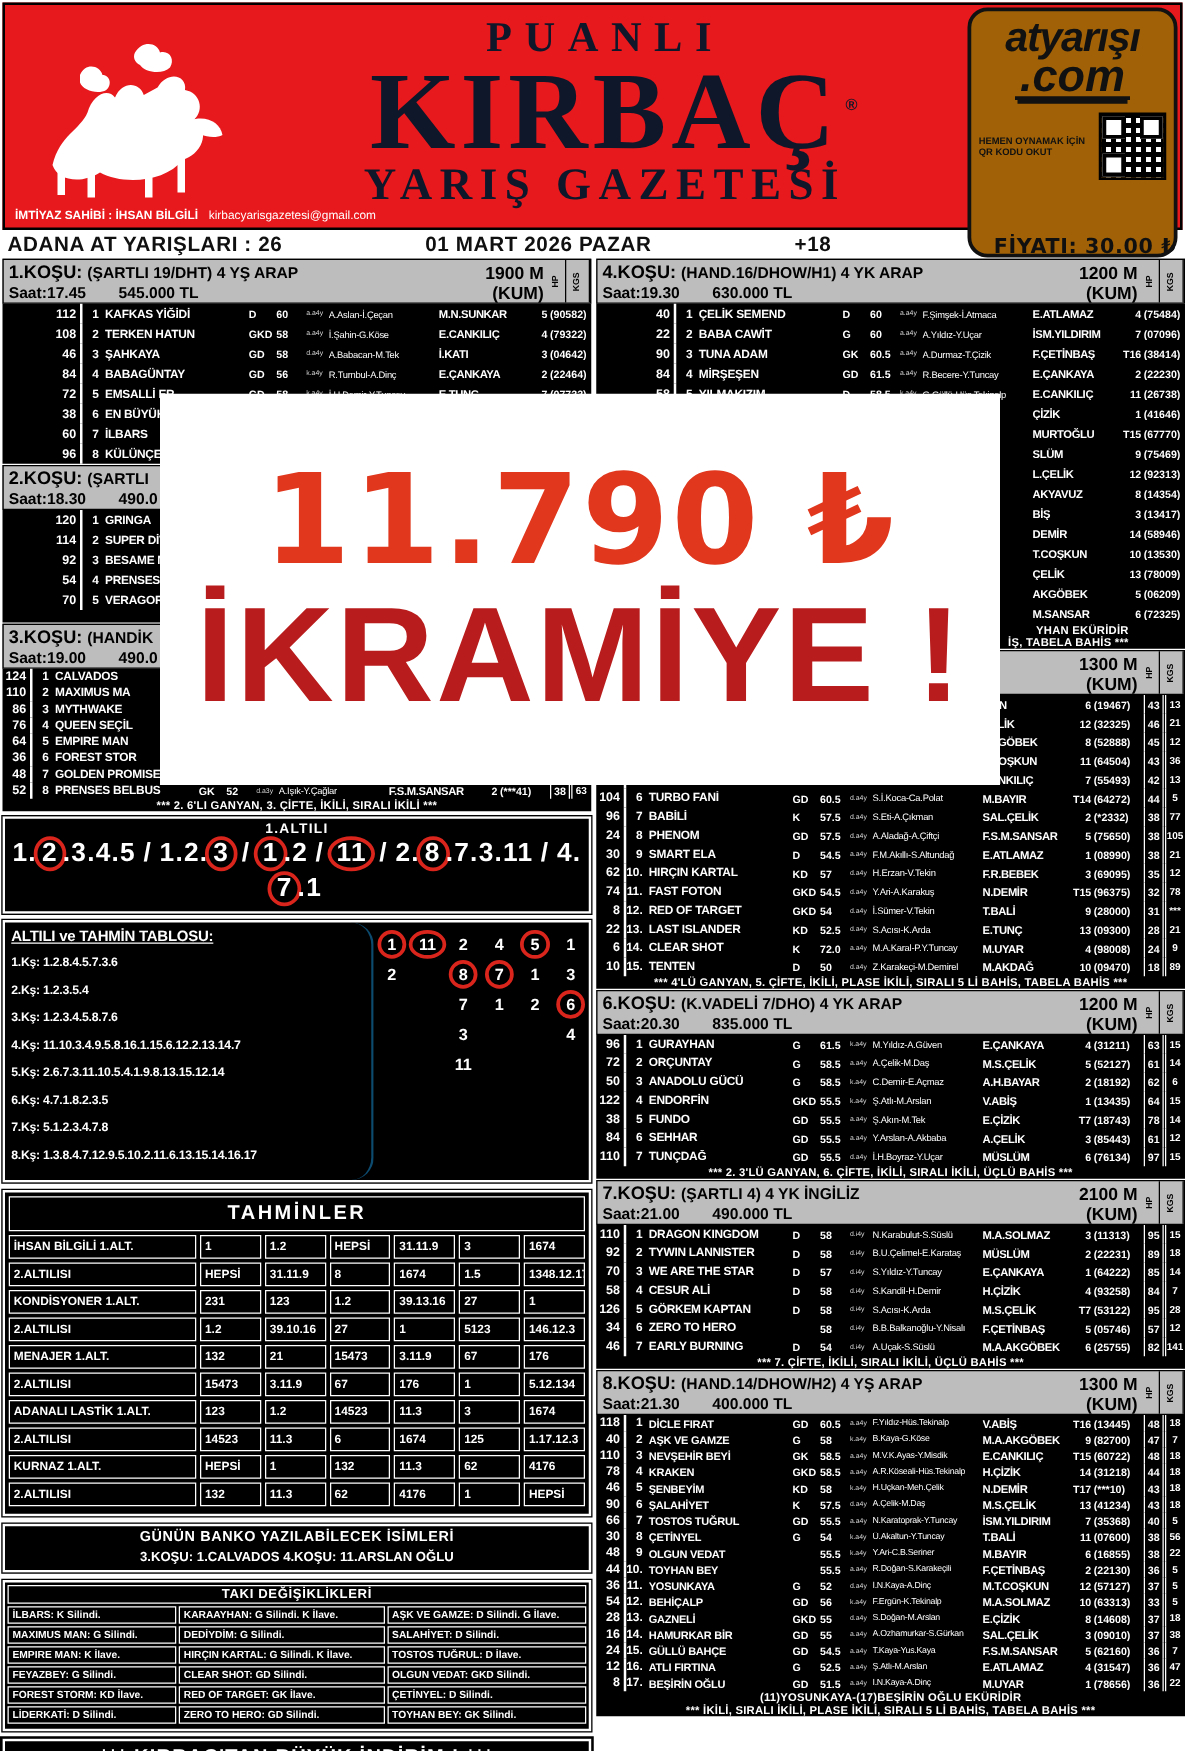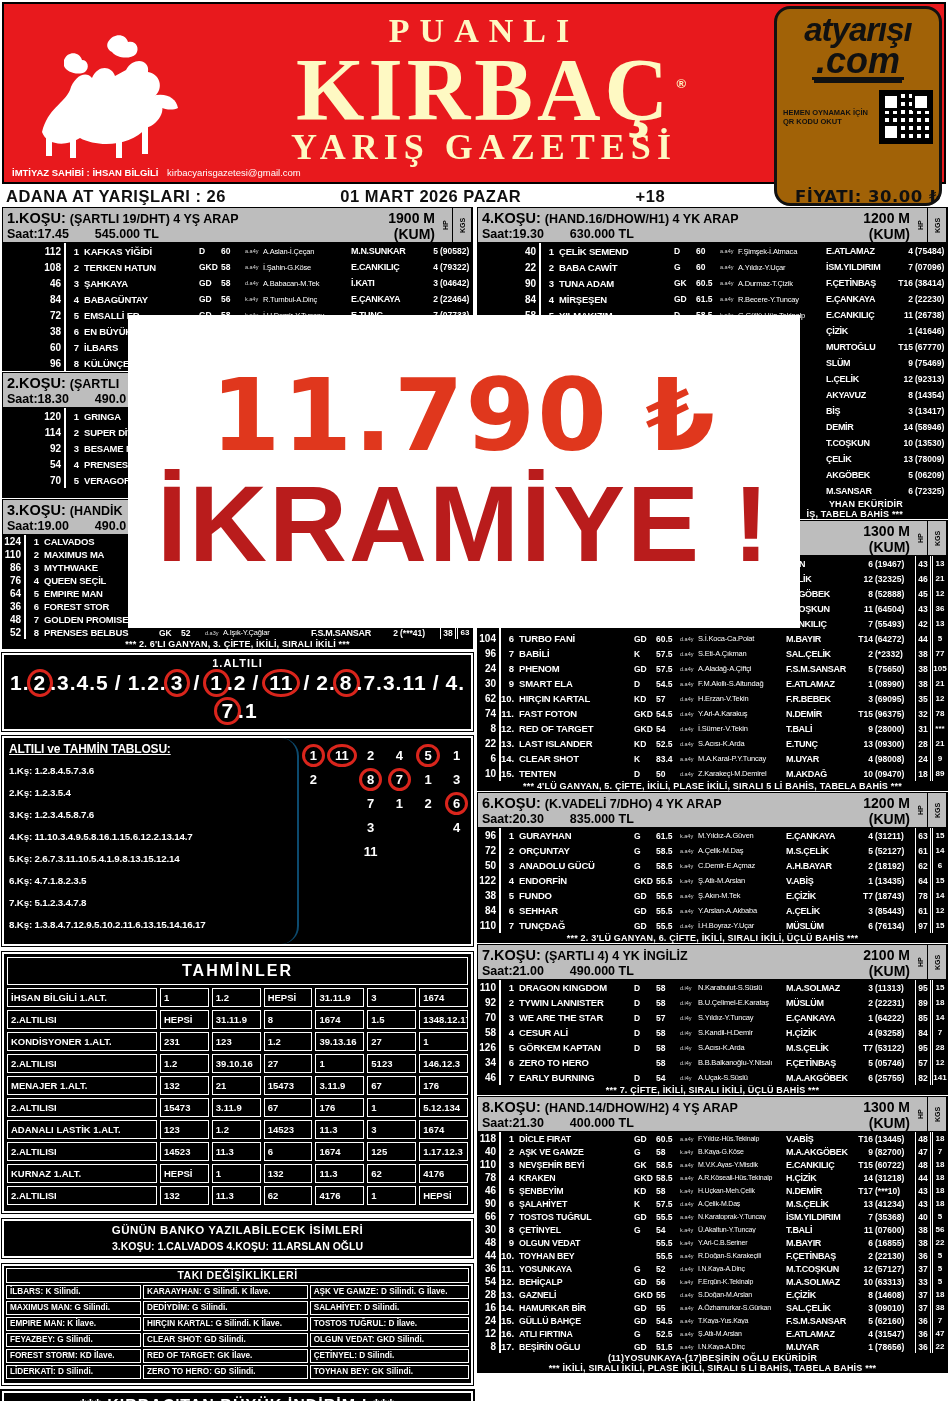--- a/index.html
+++ b/index.html
@@ -1,20 +1,20 @@
 <!DOCTYPE html>
 <html><head>
 <meta charset="utf-8">
 <style>
   html,body{margin:0;padding:0;background:#fff;}
   body{width:950px;height:1401px;position:relative;font-family:"Liberation Sans",sans-serif;overflow:hidden;}
   
   .masthead{position:absolute;left:2px;top:2px;width:944px;height:182px;background:#e8191d;border:2px solid #000;box-sizing:border-box;}
   .logo-art{position:absolute;left:8px;top:8px;width:185px;height:150px;}
-  .mast-center{position:absolute;left:200px;top:0;width:560px;height:178px;text-align:center;color:#fef9c3;font-family:"Liberation Serif",serif;}
+  .mast-center{position:absolute;left:200px;top:0;width:560px;height:178px;text-align:center;color:#0f172a;font-family:"Liberation Serif",serif;}
   .puanli{font-size:34px;font-weight:900;letter-spacing:10px;margin-top:8px;}
   .kirbac{font-size:88px;font-weight:900;letter-spacing:4px;line-height:80px;position:relative;display:inline-block;}
   .regmark{font-size:13px;position:absolute;right:-18px;bottom:6px;font-family:"Liberation Sans",sans-serif;}
   .yarisg{font-size:36px;font-weight:900;letter-spacing:6px;line-height:34px;}
   .imtiyaz{position:absolute;left:8px;bottom:4px;color:#fff;font-size:9.5px;font-weight:700;font-family:"Liberation Sans",sans-serif;}
   .imtiyaz .mail{font-weight:400;margin-left:6px;}
   
   .ad-box{position:absolute;right:2px;top:2px;width:168px;height:200px;background:#a16207;border:3px solid #111;border-radius:16px;box-sizing:border-box;text-align:center;}
   .ad-l1{font-size:33px;font-weight:900;font-style:italic;letter-spacing:-1px;color:#111;margin-top:6px;line-height:30px;}
   .ad-l2{font-size:36px;font-weight:900;font-style:italic;color:#111;line-height:32px;border-bottom:3px solid #111;display:inline-block;padding:0 4px;box-shadow:0 5px 0 -2px #111;}
@@ -1121,21 +1121,21 @@
           <span class="c c-st">13</span>
           <span class="c c-form">(09300)</span>
           <span class="c c-hp">28</span>
           <span class="c c-kgs">21</span>
         </div>
         <div class="hrow">
           <span class="c c-pts">6</span>
           <span class="c c-no">14.</span>
           <span class="c c-name">CLEAR SHOT</span>
           <span class="c c-tak">K</span>
-          <span class="c c-kg">83.4</span>
+          <span class="c c-kg">72.0</span>
           <span class="c c-code">a.a4y</span>
           <span class="c c-own">M.A.Karal-P.Y.Tuncay</span>
           <span class="c c-jock">M.UYAR</span>
           <span class="c c-st">4</span>
           <span class="c c-form">(98008)</span>
           <span class="c c-hp">24</span>
           <span class="c c-kgs">9</span>
         </div>
         <div class="hrow">
           <span class="c c-pts">10</span>

